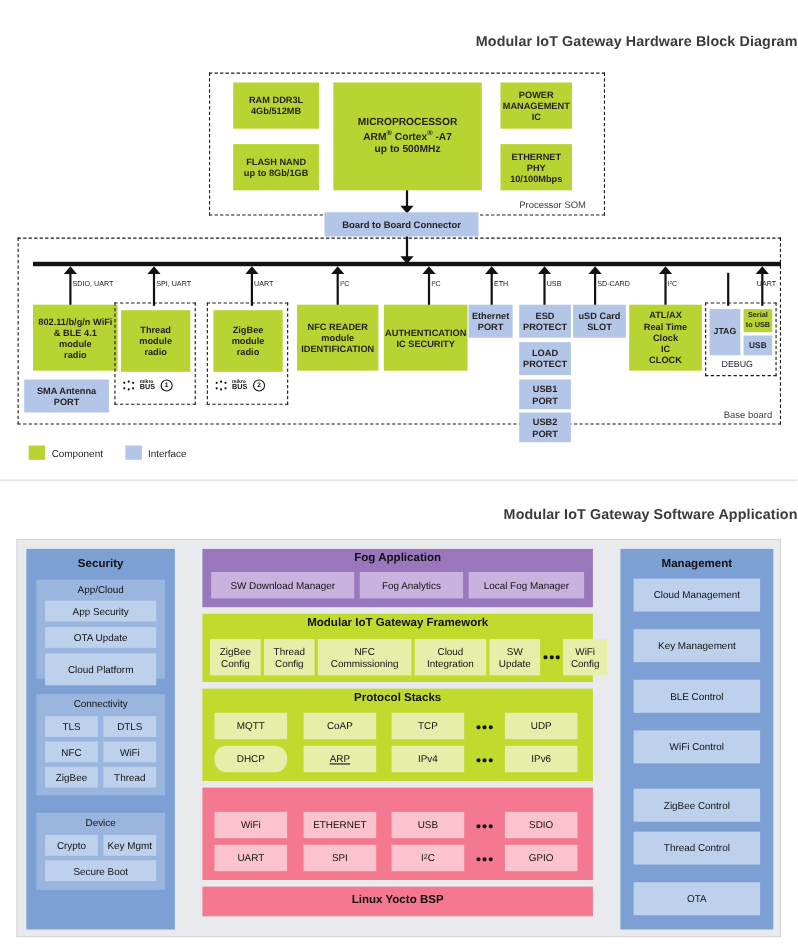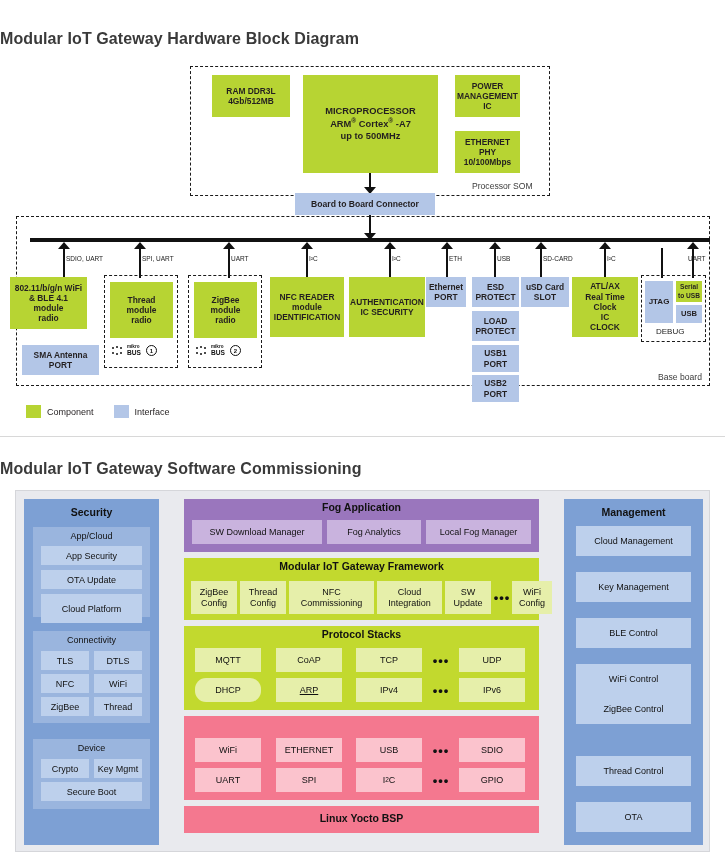--- a/index.html
+++ b/index.html
@@ -1,18 +1,18 @@
 <!DOCTYPE html>
 <html><head>
 <meta charset="utf-8">
 <style>
   html,body{margin:0;padding:0;background:#ffffff;}
   body{width:725px;height:861px;position:relative;font-family:"Liberation Sans",sans-serif;color:#231f20;overflow:hidden;}
 
-  .title{position:absolute;width:100%;text-align:left;font-size:16px;font-weight:700;color:#3a3a3a;letter-spacing:.1px;}
+  .title{position:absolute;width:100%;text-align:right;font-size:13px;font-weight:700;color:#3a3a3a;letter-spacing:.1px;}
 
   
   #hw{position:absolute;left:0;top:0;width:725px;height:437px;}
   .dashbox{position:absolute;border:1.5px dashed #1a1a1a;box-sizing:border-box;}
   .dashbox.thin{border-width:1.2px;}
   .blk{position:absolute;box-sizing:border-box;display:flex;align-items:center;justify-content:center;text-align:center;font-size:8.4px;font-weight:700;line-height:1.22;color:#231f20;padding:1px;}
   .green{background:#b7d433;}
   .blue{background:#b3c6e7;}
   .mp{font-size:9.3px;}
   .somlabel,.baselabel{position:absolute;font-size:8.6px;color:#3c3c3c;font-weight:400;}
@@ -62,20 +62,23 @@
 <div id="hw">
 
   <div class="title" style="top:30px">Modular IoT Gateway Hardware Block Diagram</div>
 
   <div class="dashbox" style="left:190px;top:66px;width:360px;height:130px;"></div>
   <div class="somlabel" style="left:472px;top:181px;">Processor SOM</div>
 
   <div class="blk green" style="left:212px;top:75px;width:78px;height:42px;">
       <span>RAM DDR3L<br>4Gb/512MB</span>
     </div>
+  <div class="blk green" style="left:212px;top:131px;width:78px;height:42px;">
+      <span>FLASH NAND<br>up to 8Gb/1GB</span>
+    </div>
   <div class="blk green mp" style="left:303px;top:75px;width:135px;height:98px;">
       <span>MICROPROCESSOR<br>ARM<sup>®</sup> Cortex<sup>®</sup> -A7<br>up to 500MHz</span>
     </div>
   <div class="blk green" style="left:455px;top:75px;width:65px;height:42px;">
       <span>POWER<br>MANAGEMENT<br>IC</span>
     </div>
   <div class="blk green" style="left:455px;top:131px;width:65px;height:42px;">
       <span>ETHERNET<br>PHY<br>10/100Mbps</span>
     </div>
 
@@ -152,21 +155,21 @@
 
   <div class="ar up" style="left:655px;top:242px;height:36px;">
       <i style="top:6px;height:30px;"></i>
     </div>
   <div class="ar up" style="left:686px;top:242px;height:36px;">
       <i style="top:6px;height:30px;"></i>
       <b></b>
     </div>
   <div class="arrlbl" style="left:688px;top:255px;">UART</div>
 
-  <div class="blk green" style="left:10px;top:277px;width:77px;height:52px;">
+  <div class="blk green" style="left:30px;top:277px;width:77px;height:60px;">
       <span>802.11/b/g/n WiFi<br>&amp; BLE 4.1<br>module<br>radio</span>
     </div>
   <div class="blk blue" style="left:22px;top:345px;width:77px;height:30px;">
       <span>SMA Antenna<br>PORT</span>
     </div>
 
   <div class="dashbox thin" style="left:104px;top:275px;width:74px;height:93px;"></div>
   <div class="blk green" style="left:110px;top:282px;width:63px;height:56px;">
       <span>Thread<br>module<br>radio</span>
     </div>
@@ -253,21 +256,21 @@
   <div class="legend" style="left:26px;top:405px;">
     <span class="swatch" style="background:#b7d433"></span>
     <span>Component</span>
     <span class="swatch" style="background:#b3c6e7;margin-left:14px;"></span>
     <span>Interface</span>
   </div>
 
   <div style="position:absolute;left:0;top:436px;width:725px;height:1px;background:#d8d8d8;"></div>
 </div>
 
-<div class="title" style="top:460px">Modular IoT Gateway Software Commissioning</div>
+<div class="title" style="top:460px">Modular IoT Gateway Software Application</div>
 
 <div id="sw">
 
   <div class="col sideblue" style="left:8px;top:8px;width:135px;height:346px;">
     <div class="hdr" style="margin-top:7px;">Security</div>
 
     <div class="grp" style="position:absolute;left:9px;top:28px;width:117px;height:90px;">
       <div class="grphdr" style="margin-top:4px;">App/Cloud</div>
       <div class="cellb" style="position:absolute;left:8px;top:19px;width:101px;height:19px;">App Security</div>
       <div class="cellb" style="position:absolute;left:8px;top:43px;width:101px;height:19px;">OTA Update</div>
@@ -343,17 +346,17 @@
       <div class="bt" style="top:6px;">Linux Yocto BSP</div>
     </div>
   </div>
 
   <div class="col sideblue" style="left:548px;top:8px;width:139px;height:346px;">
     <div class="hdr" style="margin-top:7px;">Management</div>
     <div class="cellb" style="position:absolute;left:12px;top:27px;width:115px;height:30px;">Cloud Management</div>
     <div class="cellb" style="position:absolute;left:12px;top:73px;width:115px;height:30px;">Key Management</div>
     <div class="cellb" style="position:absolute;left:12px;top:119px;width:115px;height:30px;">BLE Control</div>
     <div class="cellb" style="position:absolute;left:12px;top:165px;width:115px;height:30px;">WiFi Control</div>
-    <div class="cellb" style="position:absolute;left:12px;top:195px;width:115px;height:30px;">ZigBee Control</div>
+    <div class="cellb" style="position:absolute;left:12px;top:218px;width:115px;height:30px;">ZigBee Control</div>
     <div class="cellb" style="position:absolute;left:12px;top:257px;width:115px;height:30px;">Thread Control</div>
     <div class="cellb" style="position:absolute;left:12px;top:303px;width:115px;height:30px;">OTA</div>
   </div>
 </div>
 
 </body></html>

